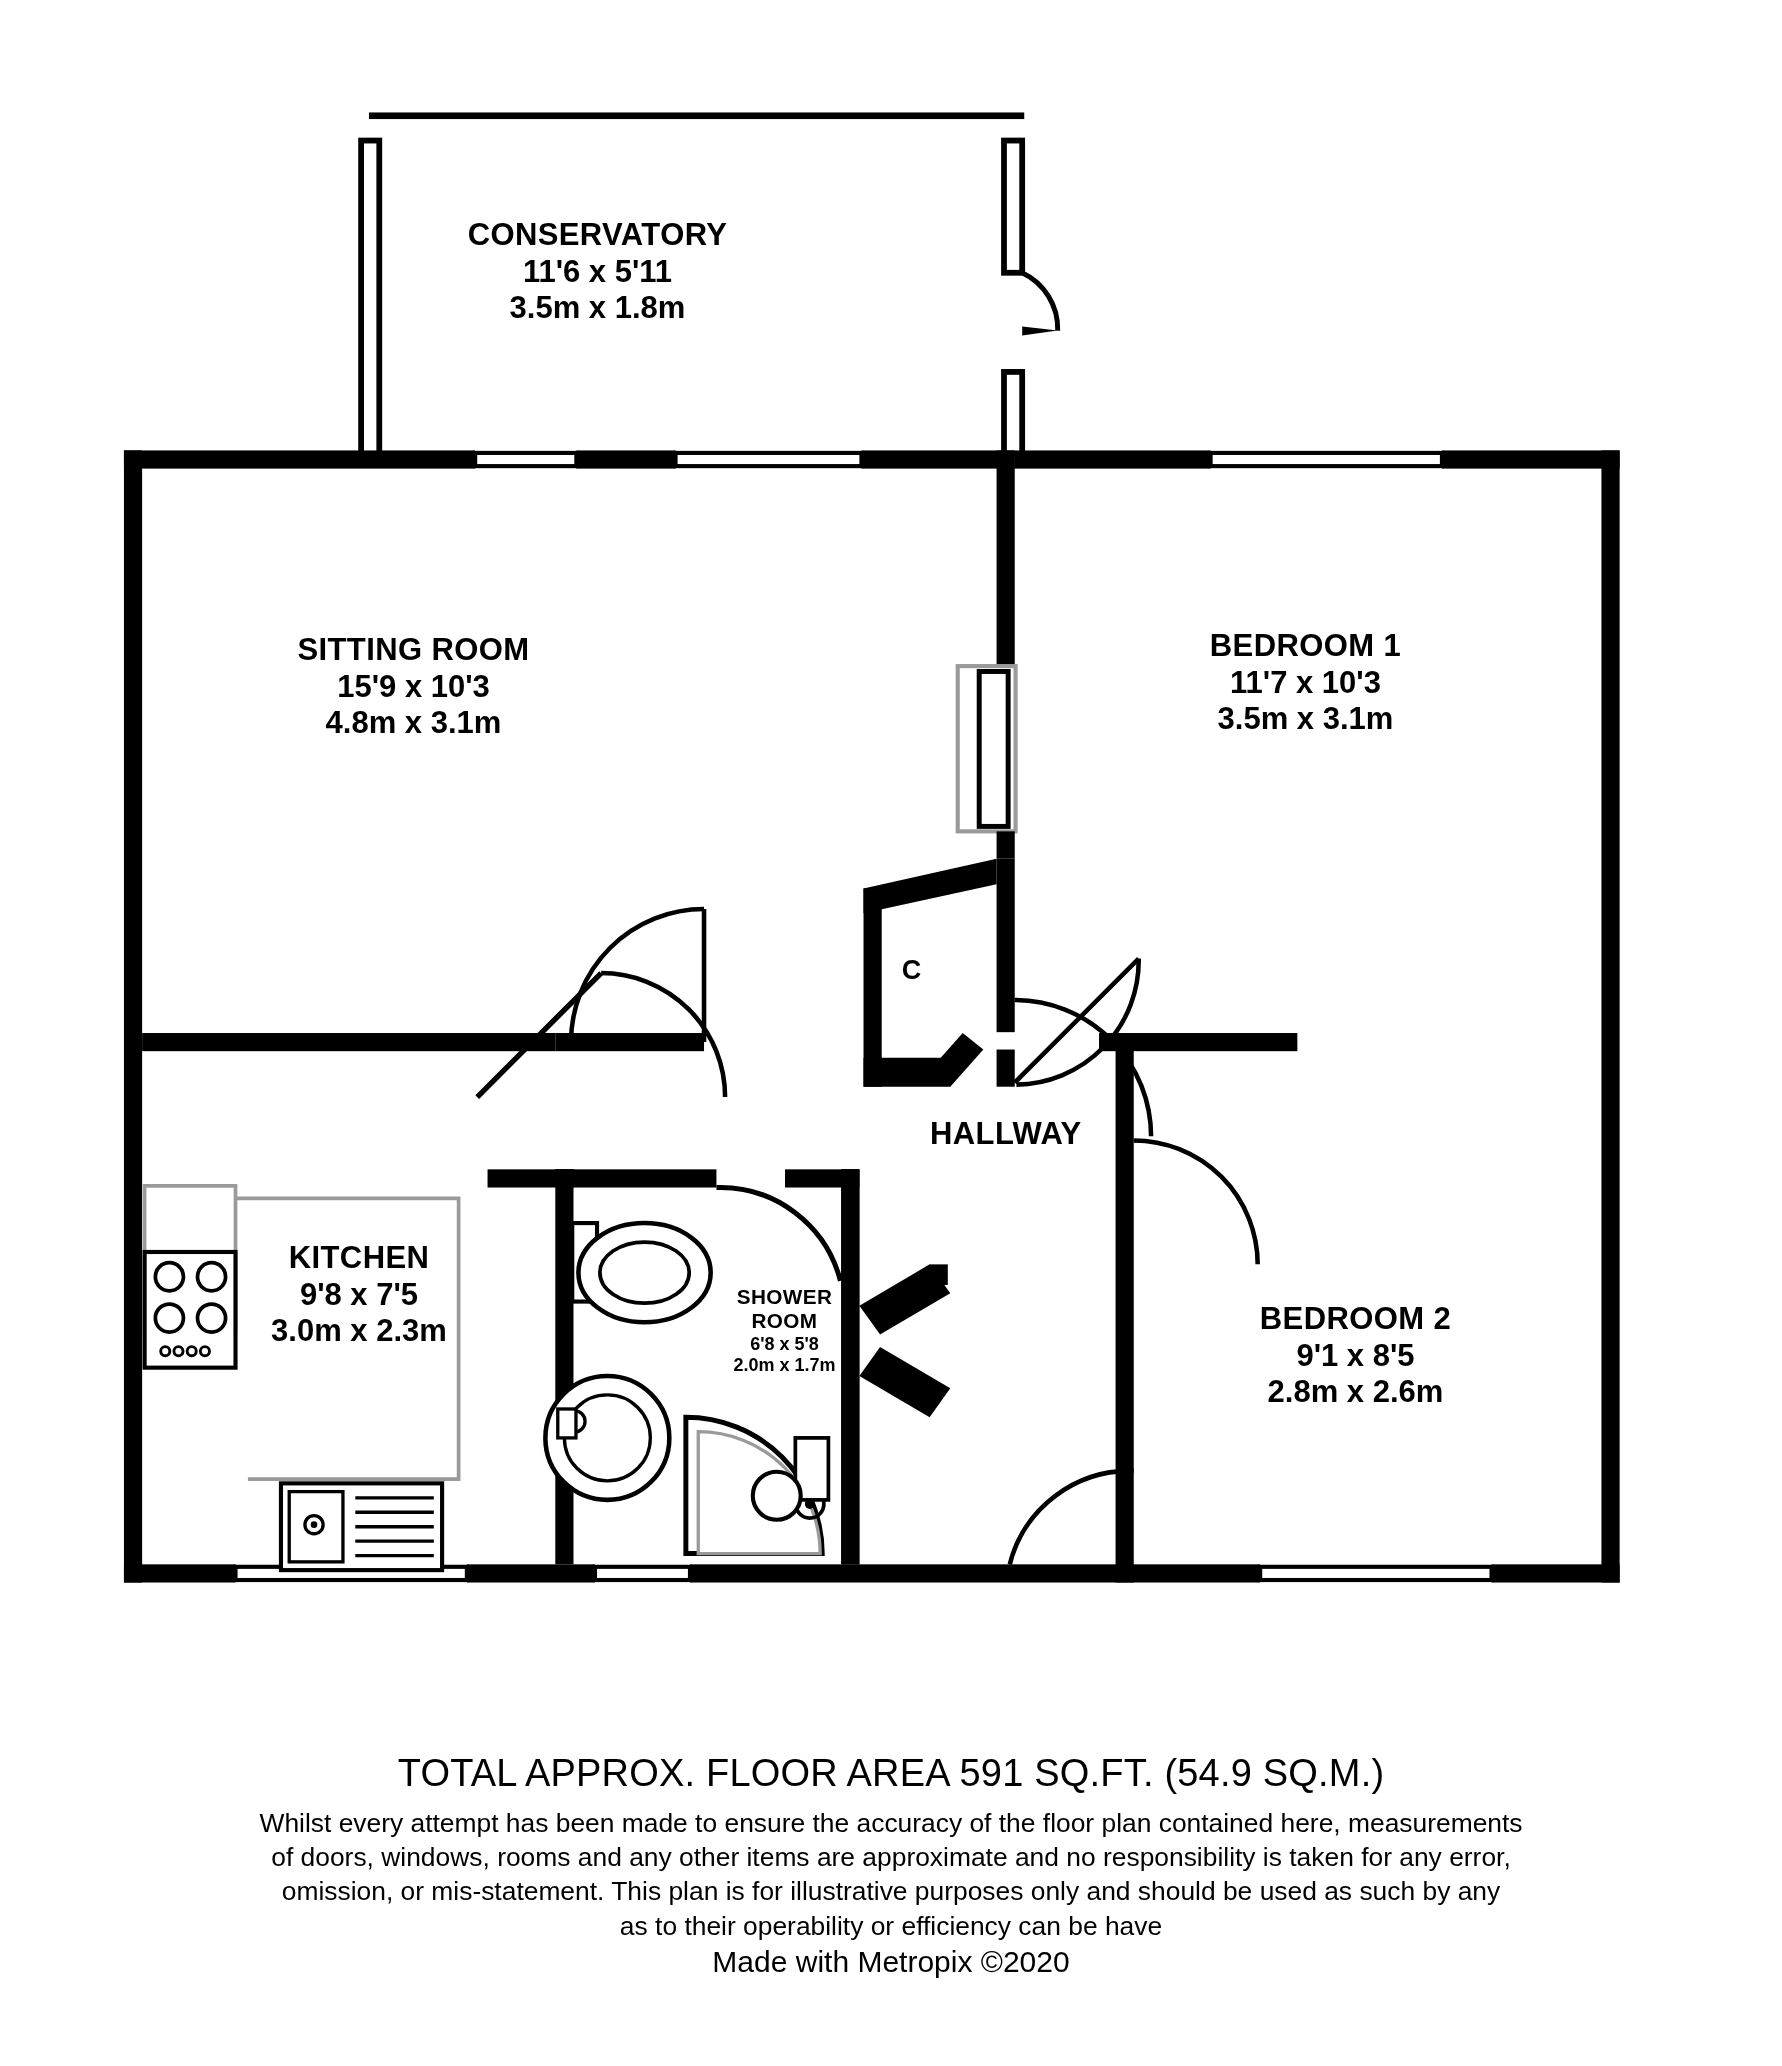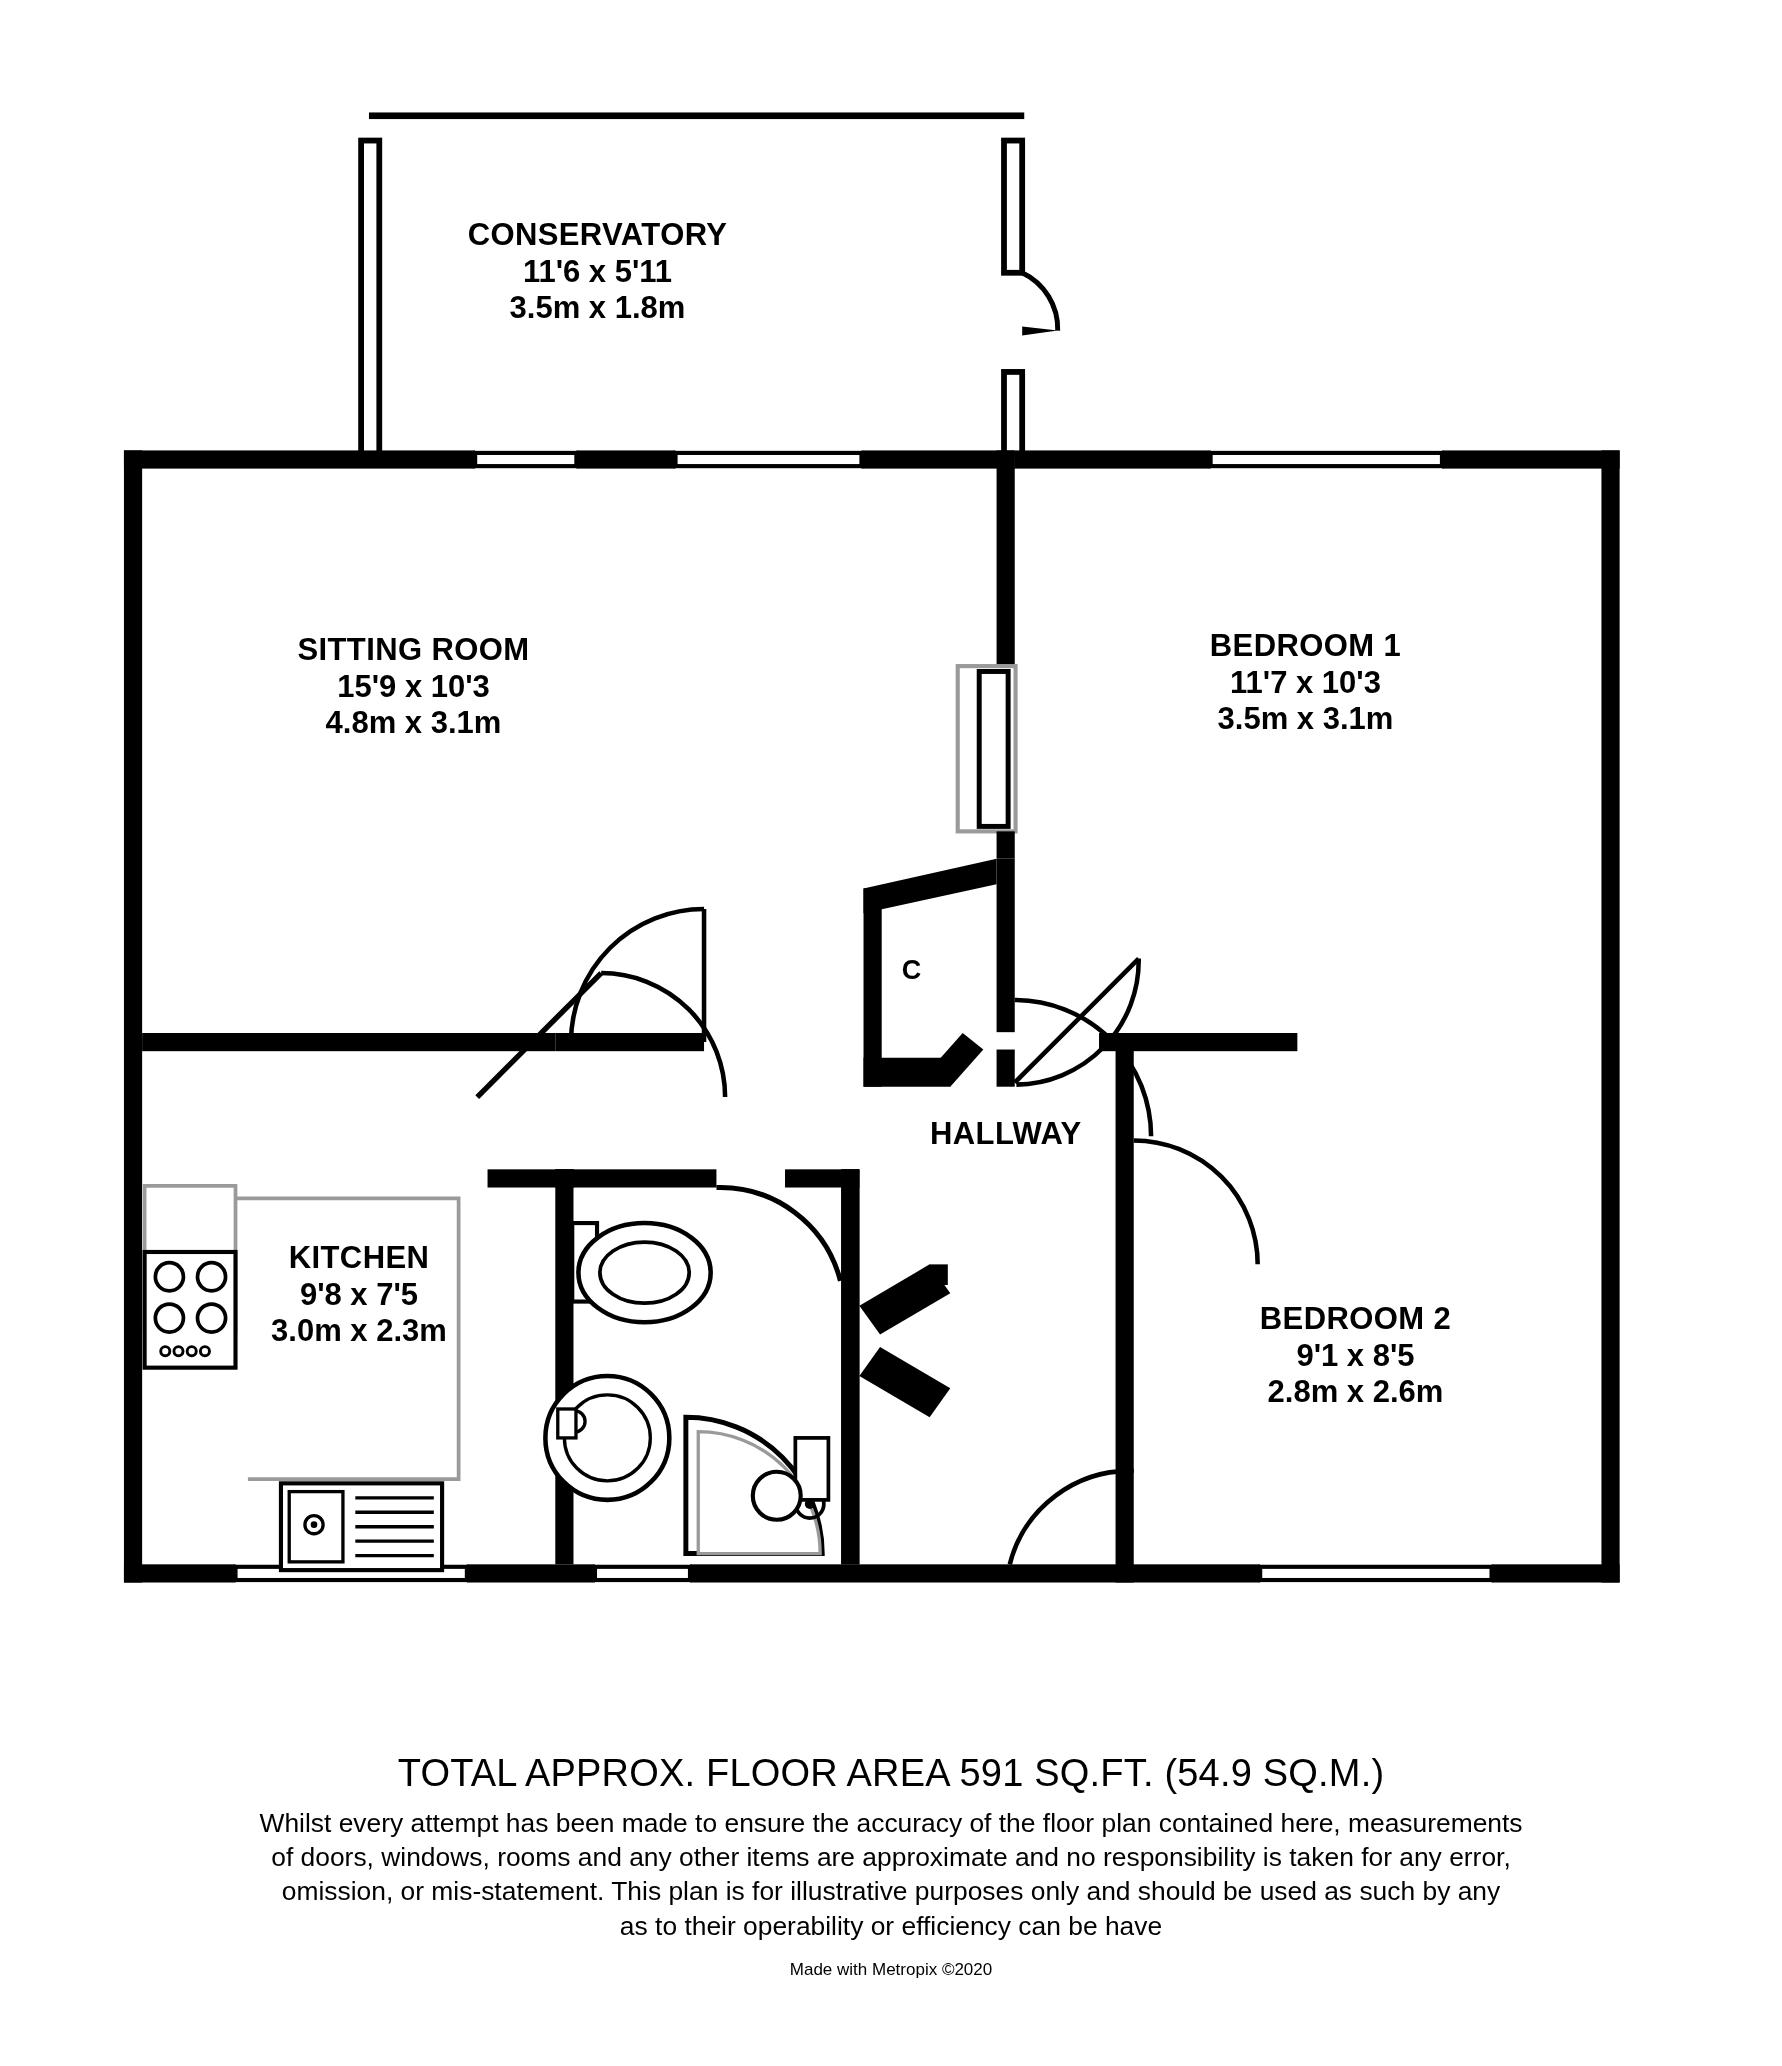--- a/index.html
+++ b/index.html
@@ -61,22 +61,22 @@
     font-size: 38px;
     font-weight: normal;
     letter-spacing: 0.2px;
     margin-bottom: 10.7px;
   }
   .disclaimer-line {
     font-size: 26.4px;
     line-height: 1.30;
   }
   #made-with {
-    font-size: 17px;
-    margin-top: 17px;
+    font-size: 30px;
+    margin-top: 2px;
   }
 </style>
 </head>
 <body>
 
 <div id="page">
 
   <svg id="plan-svg" viewBox="0 0 4313 5000">
 
     <g>
@@ -252,20 +252,26 @@
     <span class="ln lbl-dim">11'7 x 10'3</span>
     <span class="ln lbl-dim">3.5m x 3.1m</span>
   </div>
 
   <div class="room-label" style="left:202px; top:1240px; width:314px;">
     <span class="ln lbl-name">KITCHEN</span>
     <span class="ln lbl-dim">9'8 x 7'5</span>
     <span class="ln lbl-dim">3.0m x 2.3m</span>
   </div>
 
+  <div class="room-label small" style="left:702px; top:1285px; width:165px;">
+    <span class="ln lbl-name">SHOWER</span>
+    <span class="ln lbl-name">ROOM</span>
+    <span class="ln lbl-dim">6'8 x 5'8</span>
+    <span class="ln lbl-dim">2.0m x 1.7m</span>
+  </div>
 
   <div class="room-label" style="left:1149px; top:1293px; width:413px;margin-top:8px;">
     <span class="ln lbl-name">BEDROOM 2</span>
     <span class="ln lbl-dim">9'1 x 8'5</span>
     <span class="ln lbl-dim">2.8m x 2.6m</span>
   </div>
 
   <div class="hallway-label" style="left:930px; top:1116px;">HALLWAY</div>
 
   <div class="cupboard-label" style="left:893px; top:955px; width:37px;">C</div>

